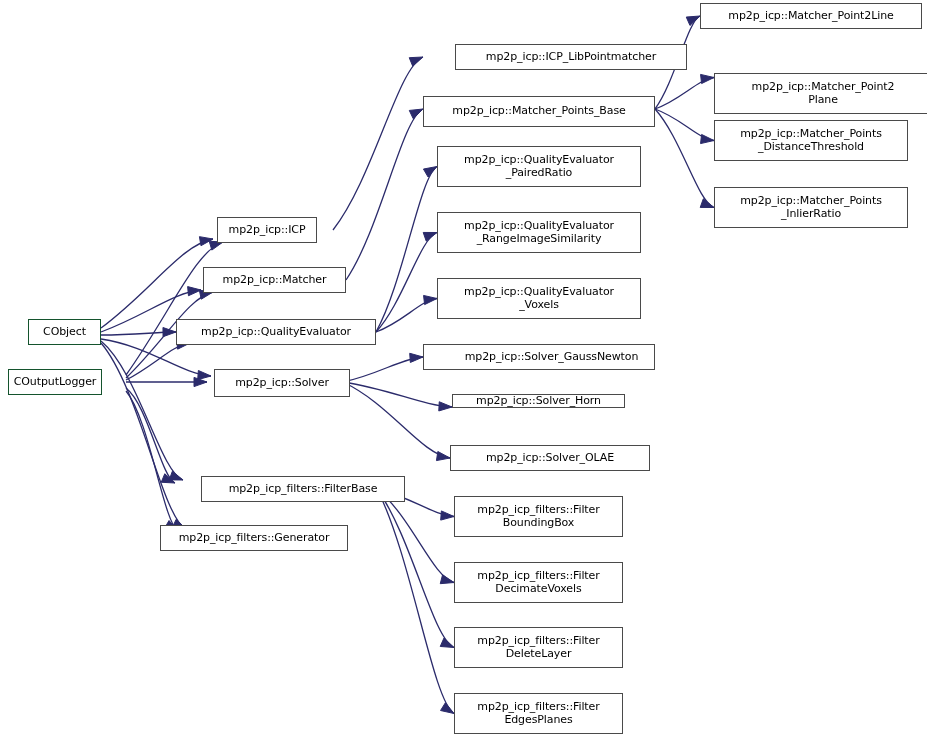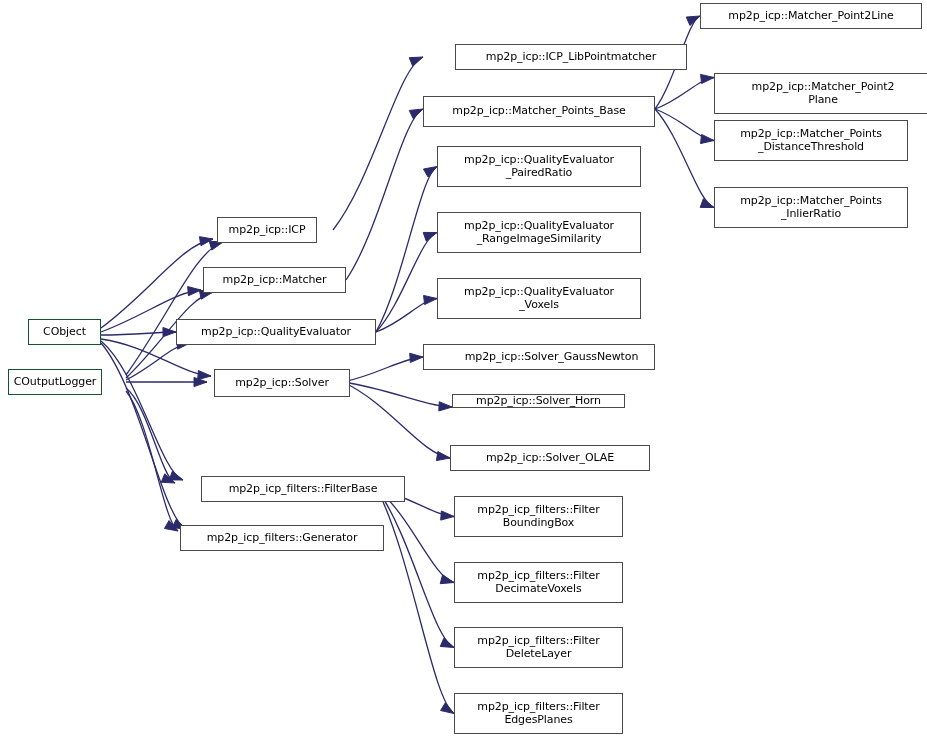--- a/index.html
+++ b/index.html
@@ -112,21 +112,21 @@
       <polygon points="714,207.5 700.2102313728308,207.45223799480226 703.3091761778553,198.78987451273736" fill="#2b2b6b" stroke="#2b2b6b"></polygon>
     </svg>
   <div id="nodes">
       <div class="node base" style="left: 28px; top: 319px; width: 73px; height: 26px;"><span>CObject</span></div>
       <div class="node base" style="left: 8px; top: 369px; width: 94px; height: 26px;"><span>COutputLogger</span></div>
       <div class="node derived" style="left: 217px; top: 217px; width: 100px; height: 26px;"><span>mp2p_icp::ICP</span></div>
       <div class="node derived" style="left: 203px; top: 267px; width: 143px; height: 26px;"><span>mp2p_icp::Matcher</span></div>
       <div class="node derived" style="left: 176px; top: 319px; width: 200px; height: 26px;"><span>mp2p_icp::QualityEvaluator</span></div>
       <div class="node derived" style="left: 214px; top: 369px; width: 136px; height: 28px;"><span>mp2p_icp::Solver</span></div>
       <div class="node derived" style="left: 173px; top: 476px; width: 204px; height: 26px; margin-left: 28px;"><span>mp2p_icp_filters::FilterBase</span></div>
-      <div class="node derived" style="left: 180px; top: 525px; width: 204px; height: 26px;"><span>mp2p_icp_filters::Generator</span></div>
+      <div class="node derived" style="left: 160px; top: 525px; width: 188px; height: 26px;"><span>mp2p_icp_filters::Generator</span></div>
       <div class="node derived" style="left: 423px; top: 44px; width: 232px; height: 26px; margin-left: 32px;"><span>mp2p_icp::ICP_LibPointmatcher</span></div>
       <div class="node derived" style="left: 423px; top: 96px; width: 232px; height: 31px;"><span>mp2p_icp::Matcher_Points_Base</span></div>
       <div class="node derived" style="left: 437px; top: 146px; width: 204px; height: 41px;"><span>mp2p_icp::QualityEvaluator
 _PairedRatio</span></div>
       <div class="node derived" style="left: 437px; top: 212px; width: 204px; height: 41px;"><span>mp2p_icp::QualityEvaluator
 _RangeImageSimilarity</span></div>
       <div class="node derived" style="left: 437px; top: 278px; width: 204px; height: 41px;"><span>mp2p_icp::QualityEvaluator
 _Voxels</span></div>
       <div class="node derived" style="left: 423px; top: 344px; width: 232px; height: 26px; padding-left: 28px;"><span>mp2p_icp::Solver_GaussNewton</span></div>
       <div class="node derived" style="left: 452px; top: 394px; width: 173px; height: 14px;"><span>mp2p_icp::Solver_Horn</span></div>

